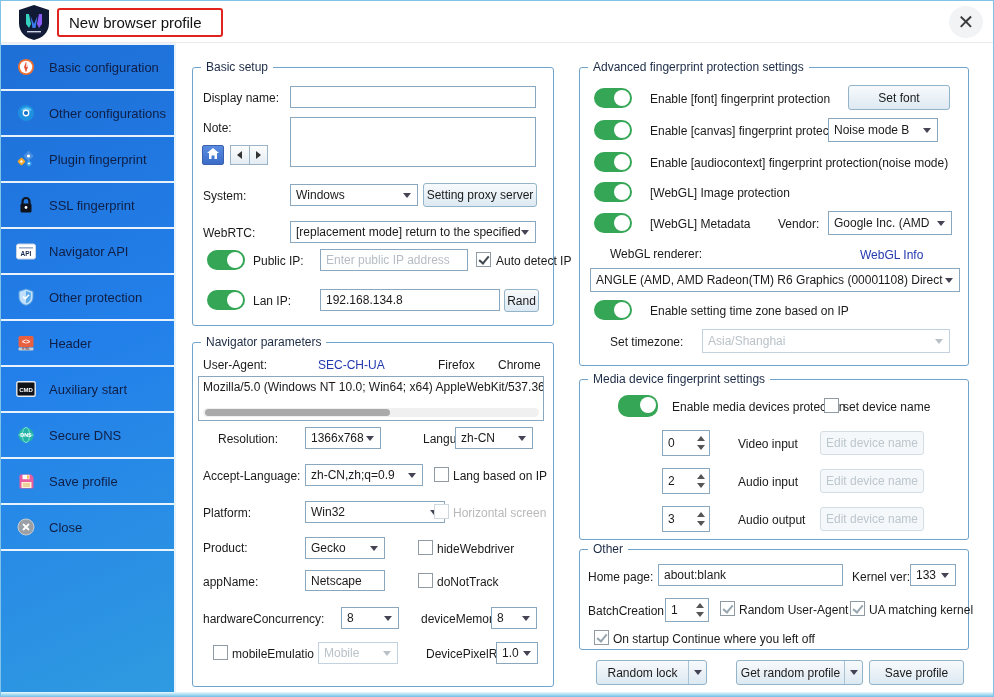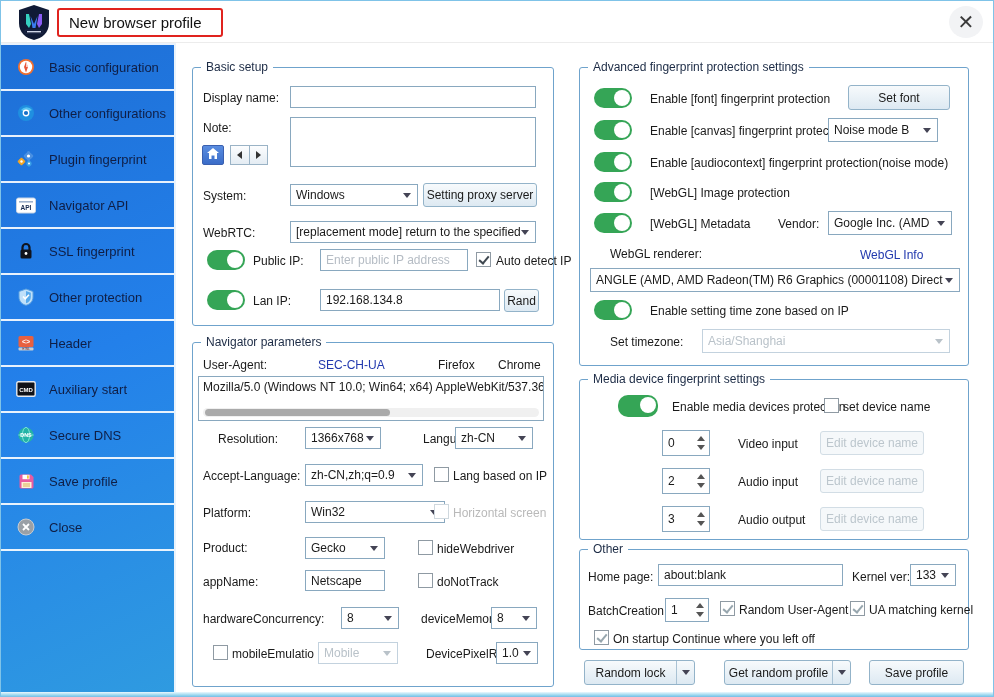--- a/index.html
+++ b/index.html
@@ -37,21 +37,21 @@
   .dd .ddt { white-space:nowrap; overflow:hidden; }
   .dd .arr { margin-left:auto; width:0; height:0; border-left:4px solid transparent; border-right:4px solid transparent; border-top:5px solid #445; flex:0 0 auto; padding-left:0; margin-right:1px; }
   .dd.disabled { border-color:#c3d2de; color:#b9c2c9; }
   .dd.disabled .ddt { color:#b9c2c9; }
   .dd.disabled .arr { border-top-color:#b9c2c9; }
 
   .btn { position:absolute; background:linear-gradient(#f7fafc,#dde9f2); border:1px solid #93b3c9; border-radius:3px; display:flex; align-items:center; justify-content:center; font-size:12px; color:#1a1a1a; cursor:pointer; }
   .btn.disabled { background:#f5f8fa; border-color:#d2dde5; color:#bcc6cd; cursor:default; }
   .btn .split-arr { margin-left:auto; height:100%; width:18px; border-left:1px solid #a9c2d4; display:flex; align-items:center; justify-content:center; }
   .btn .split-arr i { width:0; height:0; border-left:4px solid transparent; border-right:4px solid transparent; border-top:5px solid #445; }
-  .btn.split { justify-content:flex-start; }
+  .btn.split { justify-content:flex-start;margin-left:12px; }
   .btn.split .blab { flex:1; text-align:center; }
 
   .toggle { position:absolute; width:38px; height:20px; border-radius:10px; background:#35a556; cursor:pointer; }
   .toggle::after { content:''; position:absolute; right:2px; top:2px; width:16px; height:16px; border-radius:50%; background:#fff; }
 
   .cb { position:absolute; width:15px; height:15px; border:1px solid #8f9aa3; background:#fff; cursor:pointer; }
   .cb.checked::after { content:''; position:absolute; left:4px; top:1px; width:4px; height:8px; border:solid #3f4850; border-width:0 2px 2px 0; transform:rotate(40deg); }
   .cb.checked.graycheck::after { border-color:#97a6ae; }
   .cb.disabled { border-color:#cfd8de; }
 
@@ -147,38 +147,38 @@
                 <rect x="11.2" y="10.4" width="1.6" height="6.2"></rect>
               </g>
             <circle cx="12" cy="13.5" r="1" fill="#fff"></circle>
           </svg>
         </span>
         <span>Plugin fingerprint</span>
       </div>
 
       <div class="side-item">
         <span class="ic">
+          <svg width="16" height="18" viewBox="0 0 16 18">
+              <path d="M4.5 8 V5.5 a3.5 3.5 0 0 1 7 0 V8" fill="none" stroke="#10131c" stroke-width="2.2"></path>
+              <rect x="2.5" y="7.5" width="11" height="9" rx="1.6" fill="#10131c"></rect>
+              <circle cx="8" cy="11.5" r="1.4" fill="#fff"></circle>
+            </svg>
+        </span>
+        <span>SSL fingerprint</span>
+      </div>
+
+      <div class="side-item">
+        <span class="ic">
           <svg width="20" height="17" viewBox="0 0 20 17">
               <rect x="0.5" y="1" width="19" height="15" rx="2" fill="#fff" stroke="#c8d4e4"></rect>
               <rect x="3" y="4" width="14" height="1.6" fill="#9fb2cc"></rect>
               <text x="10" y="13" text-anchor="middle" font-size="6.5" font-weight="bold" fill="#16294f" font-family="Liberation Sans, sans-serif">API</text>
             </svg>
         </span>
         <span>Navigator API</span>
-      </div>
-
-      <div class="side-item">
-        <span class="ic">
-          <svg width="16" height="18" viewBox="0 0 16 18">
-              <path d="M4.5 8 V5.5 a3.5 3.5 0 0 1 7 0 V8" fill="none" stroke="#10131c" stroke-width="2.2"></path>
-              <rect x="2.5" y="7.5" width="11" height="9" rx="1.6" fill="#10131c"></rect>
-              <circle cx="8" cy="11.5" r="1.4" fill="#fff"></circle>
-            </svg>
-        </span>
-        <span>SSL fingerprint</span>
       </div>
 
       <div class="side-item">
         <span class="ic">
           <svg width="18" height="18" viewBox="0 0 18 18">
               <path d="M9 1 L16 3.5 V9 C16 13.5 13 16.3 9 17.3 C5 16.3 2 13.5 2 9 V3.5 Z" fill="#bfe0fa" stroke="#5aa0e0"></path>
               <path d="M9 3 L13.8 4.8 V9 C13.8 12.3 11.8 14.4 9 15.3 Z" fill="#58aaec"></path>
               <path d="M6 8.5 L8.2 10.8 L12 6.8" stroke="#fff" stroke-width="1.6" fill="none"></path>
             </svg>
         </span>

